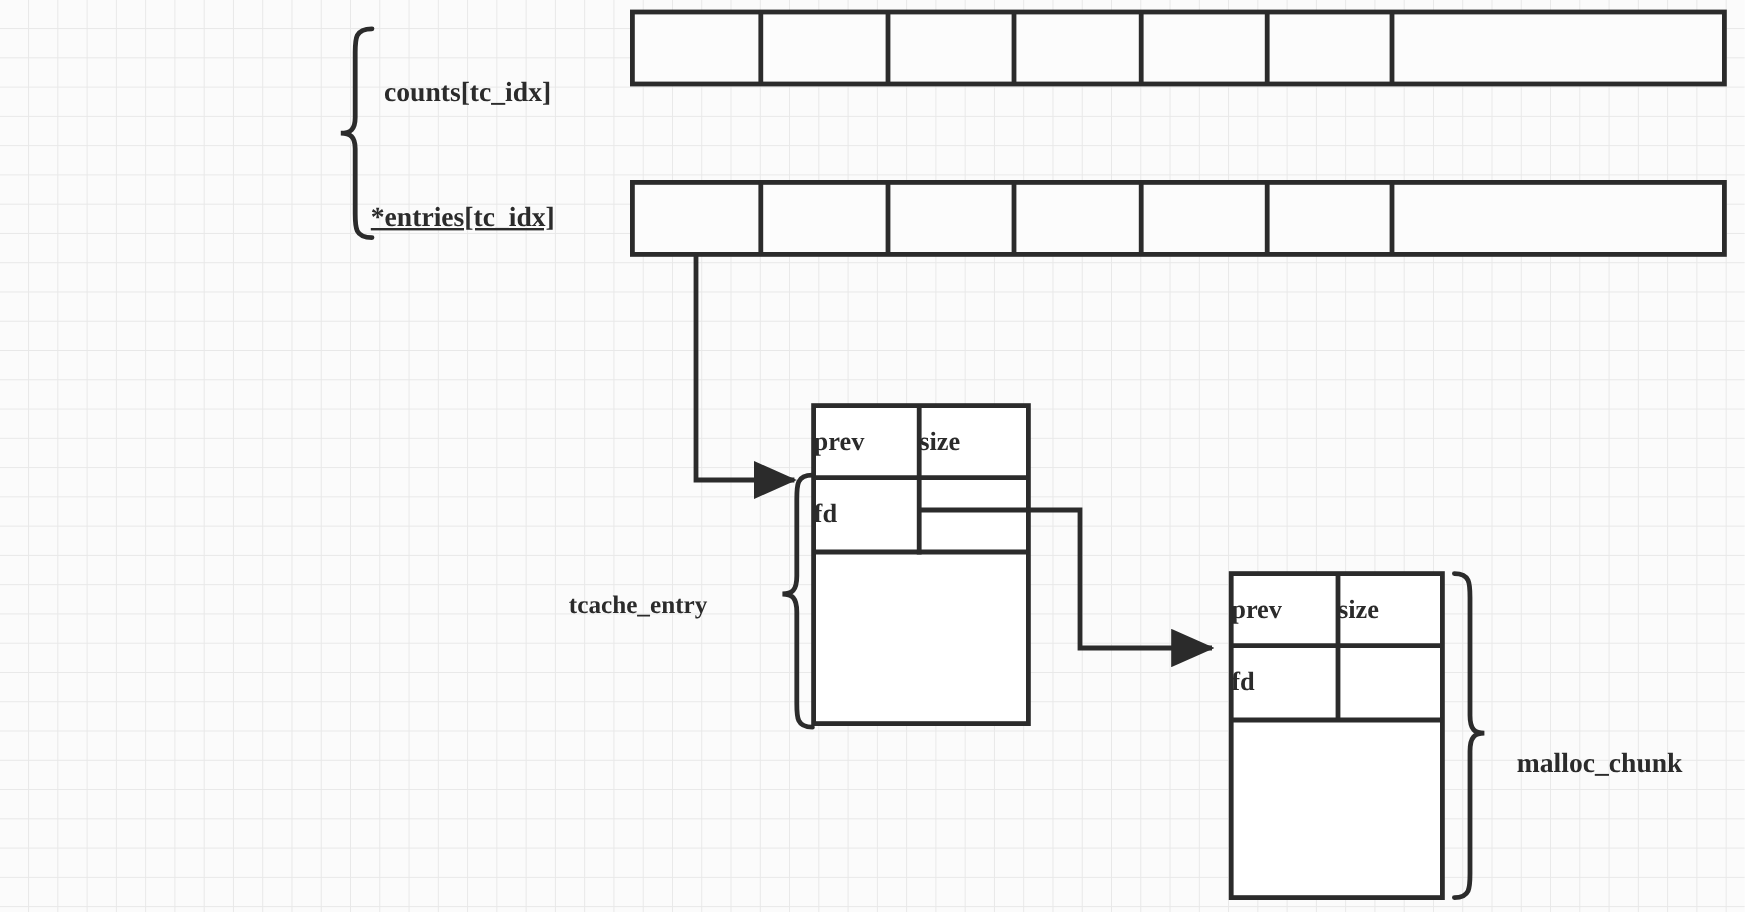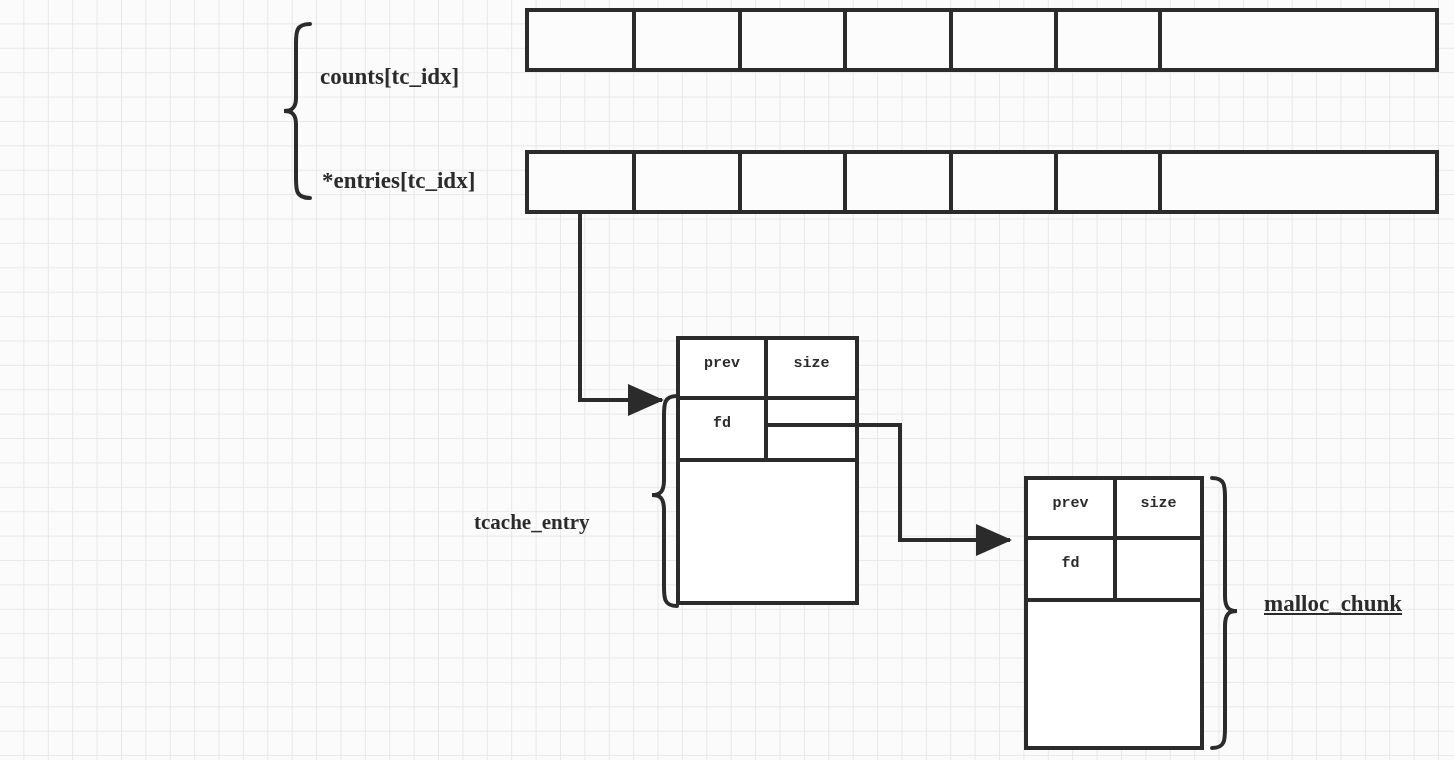--- a/index.html
+++ b/index.html
@@ -42,42 +42,41 @@
     width: 270px;
   }
   .lbl-counts {
     font-size: 23px;
     left: 320px;
     top: 22px;
     margin-top: 41px;
   }
   .lbl-entries {
     font-size: 23px;
-    left: 322px;
+    left: 309px;
     top: 167px;
+    text-decoration: underline;
   }
   .lbl-tcache-entry {
     font-size: 21px;
     left: 474px;
     top: 492px;
-    margin-top: 18px;
   }
   .lbl-malloc-chunk {
     font-size: 23px;
     left: 1264px;
-    top: 590px;
-    text-decoration: underline;
+    top: 622px;
   }
   .cellword {
     position: absolute;
-    font-size: 15px;
+    font-size: 22px;
     font-weight: bold;
     color: #2b2b2b;
-    text-align: center;
-    font-family: Liberation Mono, monospace;
+    text-align: left;
+    font-family: Liberation Serif, serif;
   }
 </style>
 </head>
 <body>
 
 <div id="canvas">
 
   <svg id="diagram" width="1454" height="760" viewBox="0 0 1454 760">
 
     <defs>

